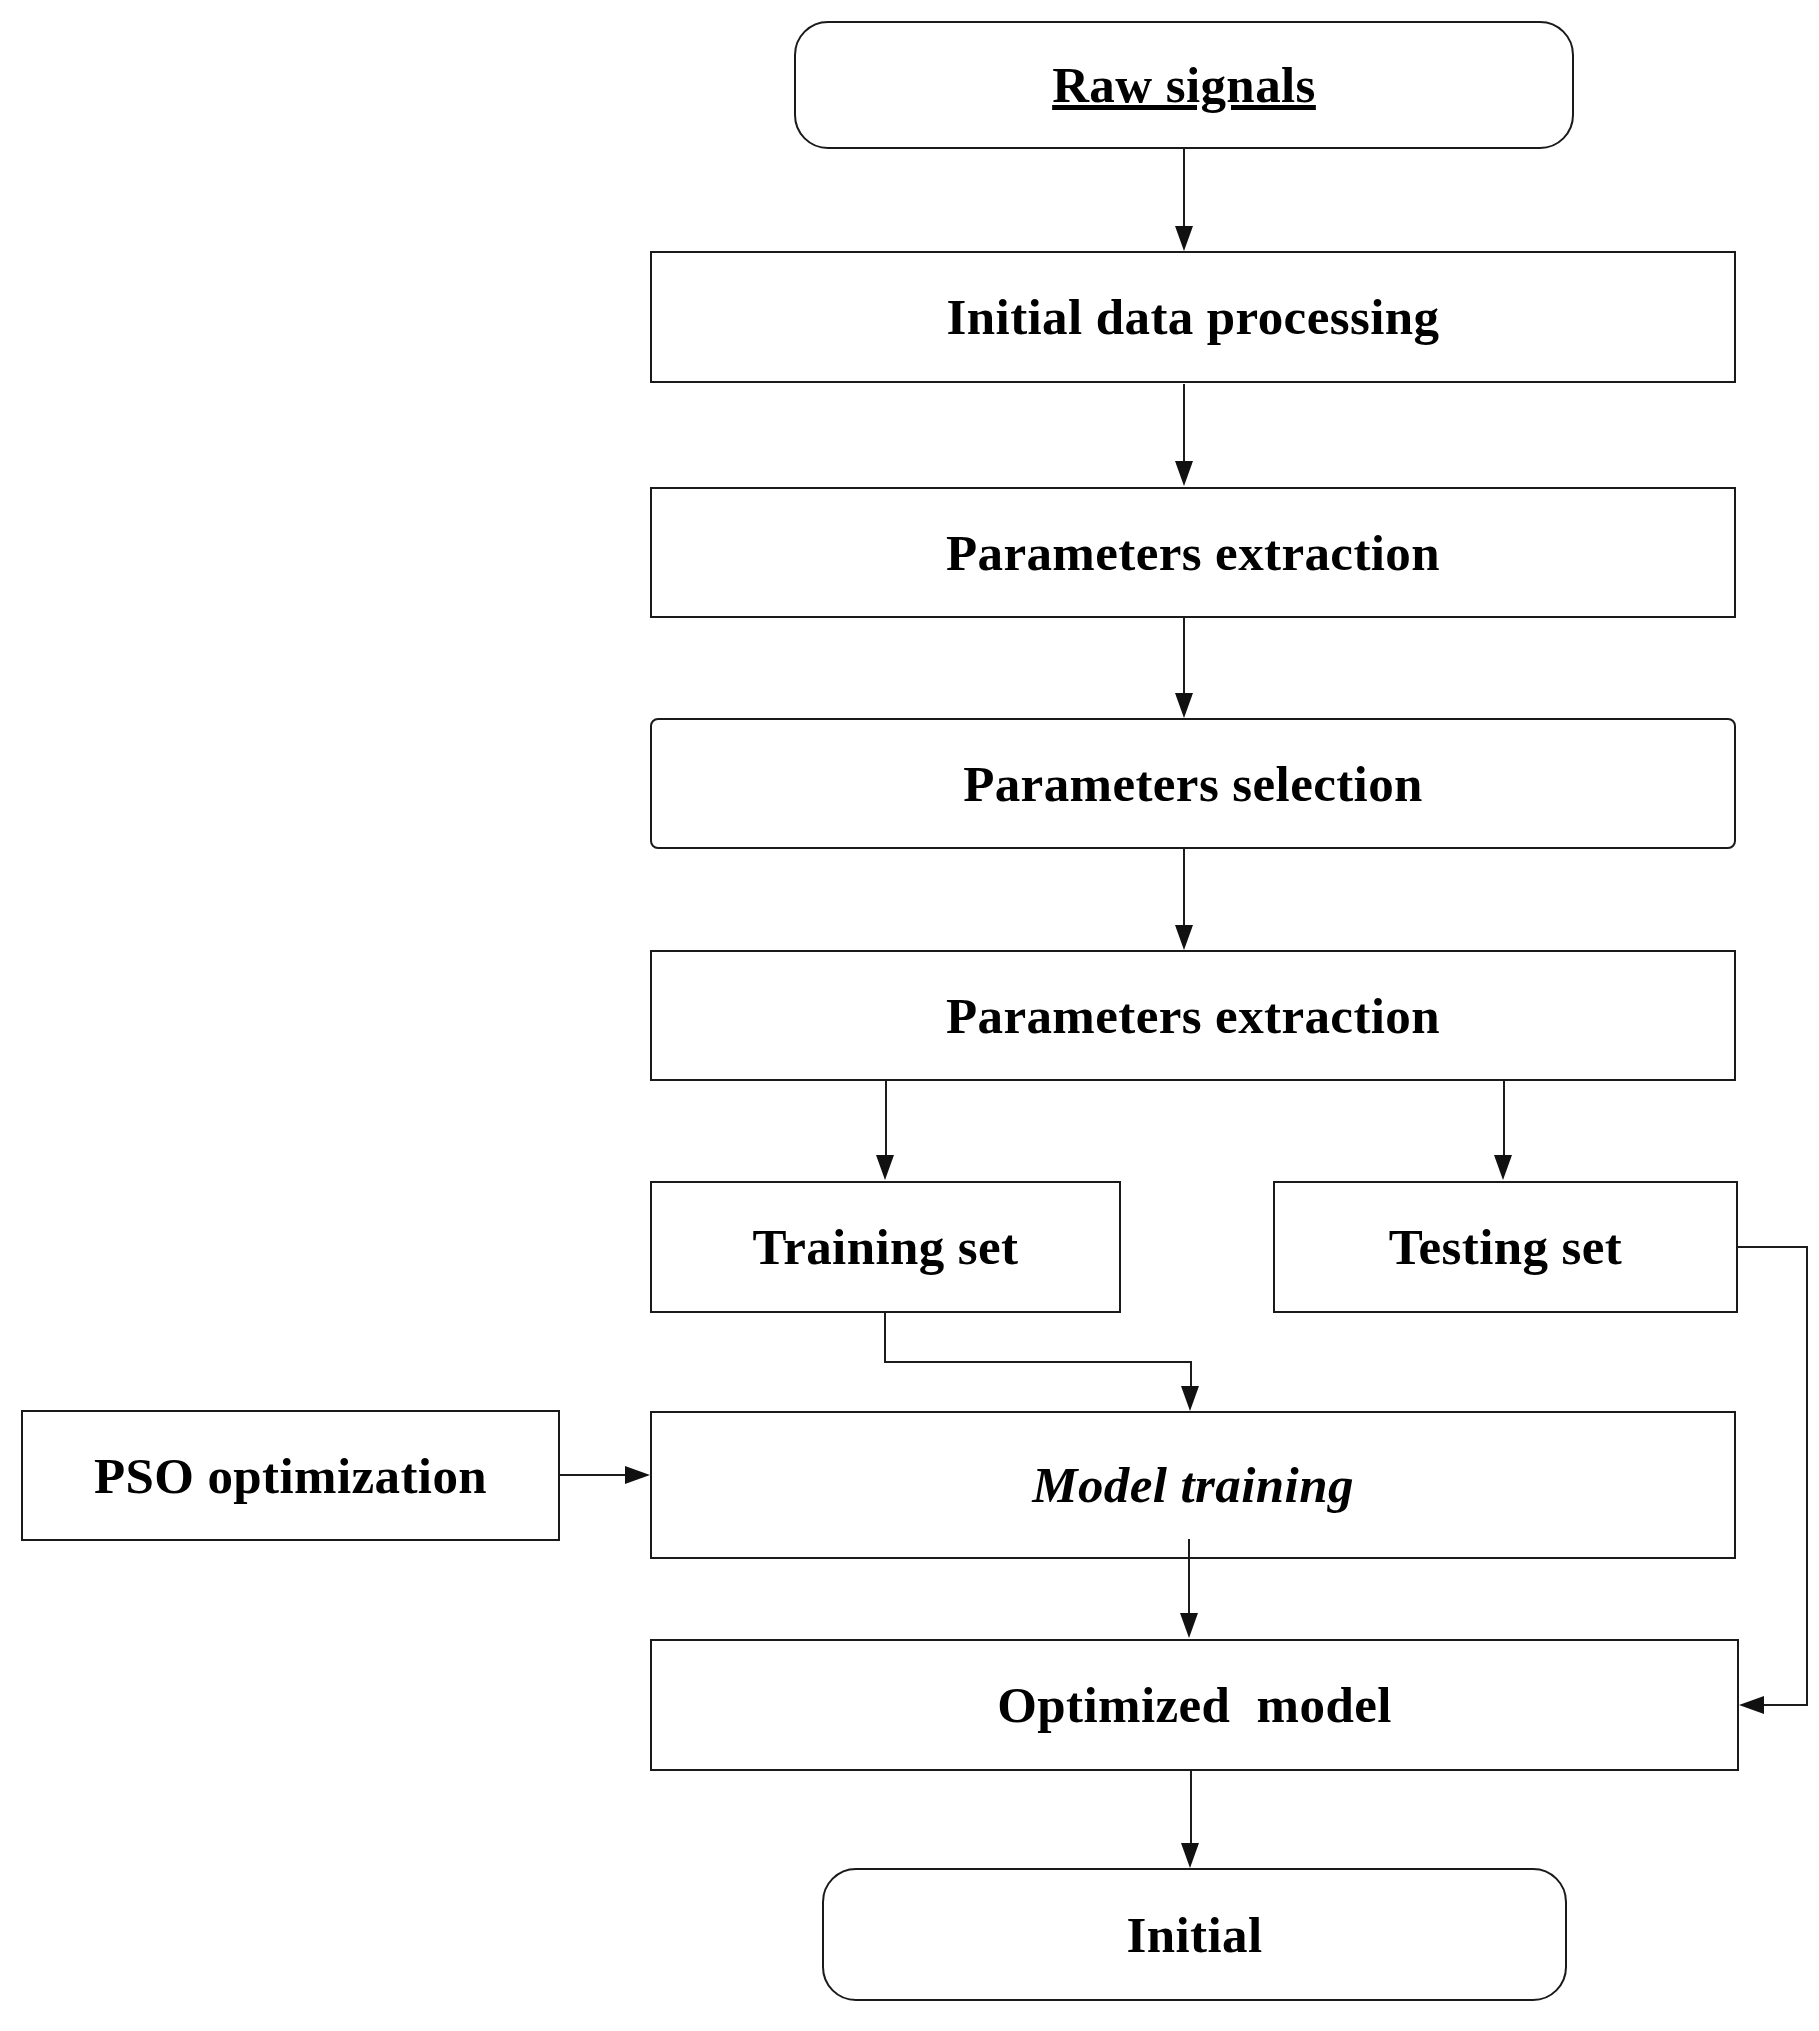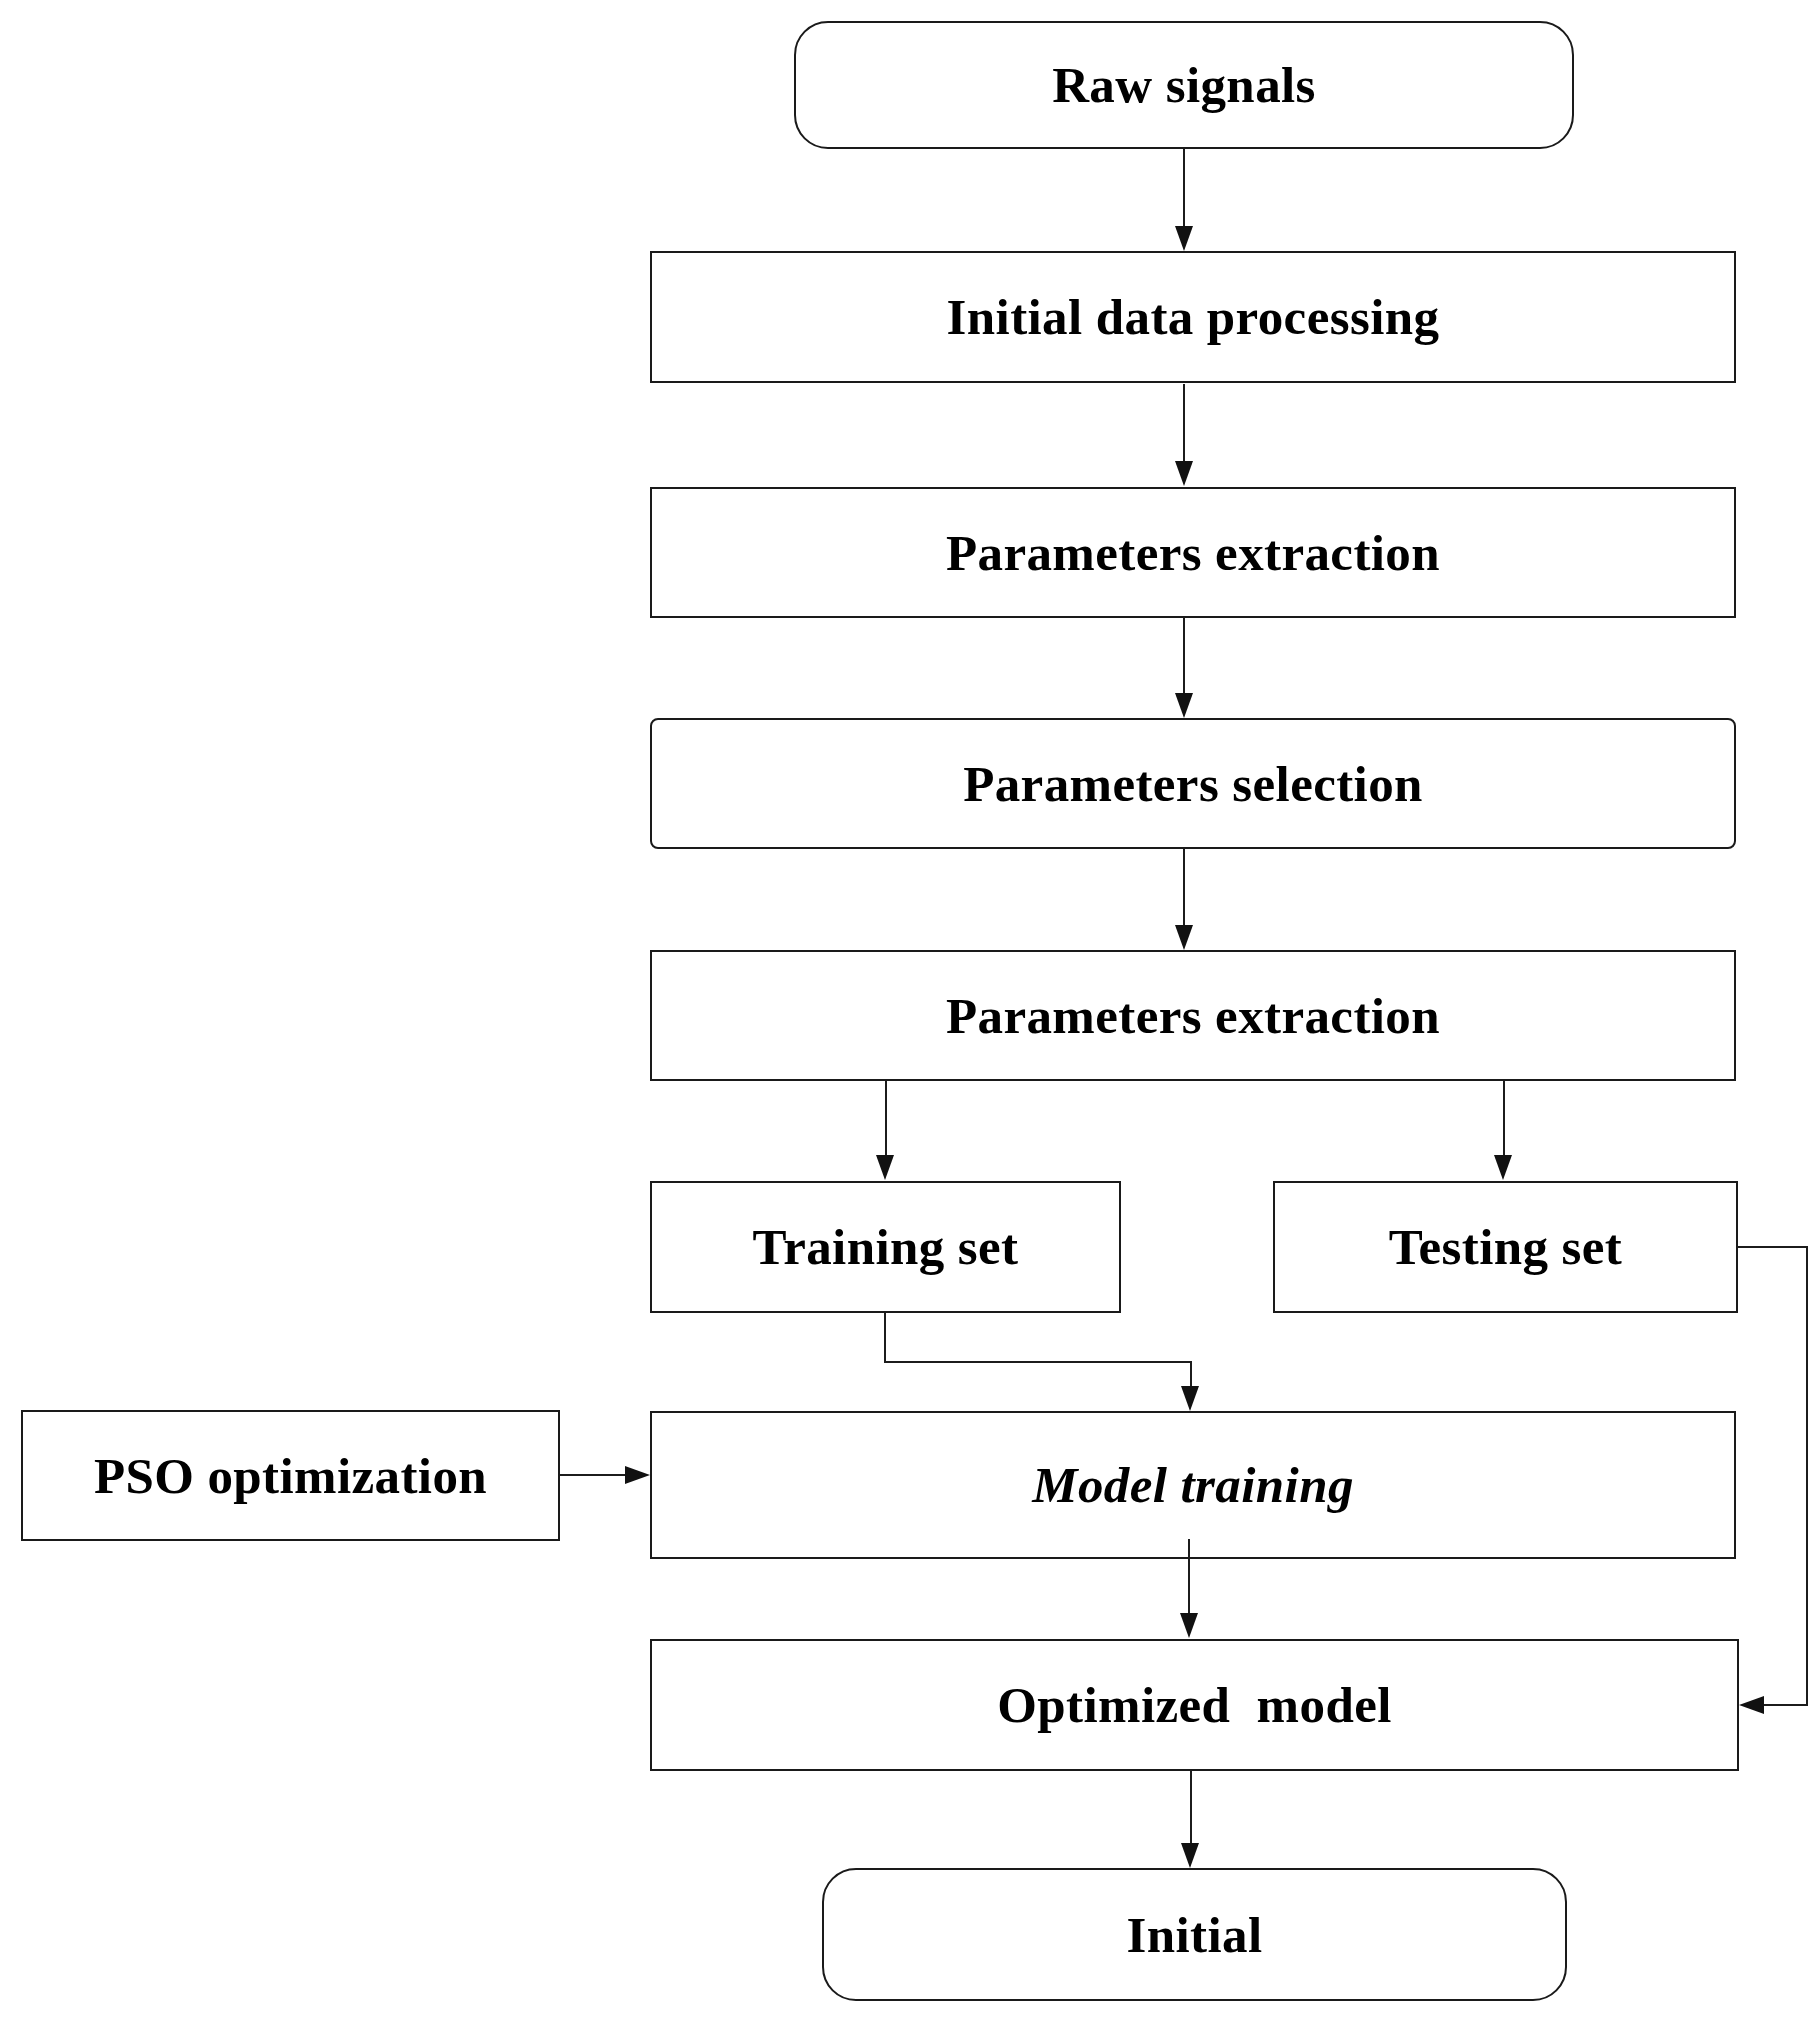--- a/index.html
+++ b/index.html
@@ -50,21 +50,21 @@
     border-bottom: 9.3px solid transparent;
     border-left: 25px solid #111111;
   }
   .head-left {
     border-top: 9.3px solid transparent;
     border-bottom: 9.3px solid transparent;
     border-right: 25px solid #111111;
   }
 
   
-  #n-raw        { left: 794px;  top: 21px;   width: 780px;  height: 128px; }
+  #n-raw        { left: 794px;  top: 21px;   width: 780px;  height: 128px; text-decoration: underline; }
   #n-initial    { left: 650px;  top: 251px;  width: 1086px; height: 132px; }
   #n-pext1      { left: 650px;  top: 487px;  width: 1086px; height: 131px; }
   #n-psel       { left: 650px;  top: 718px;  width: 1086px; height: 131px; border-radius: 8px; }
   #n-pext2      { left: 650px;  top: 950px; width: 1086px; height: 131px; }
   #n-train      { left: 650px;  top: 1181px; width: 471px;  height: 132px; }
   #n-test       { left: 1273px; top: 1181px; width: 465px;  height: 132px; }
   #n-pso        { left: 21px;   top: 1410px; width: 539px;  height: 131px; }
   #n-model      { left: 650px;  top: 1411px; width: 1086px; height: 148px; font-style: italic; }
   #n-optimized  { left: 650px;  top: 1639px; width: 1089px; height: 132px; }
   #n-output     { left: 822px;  top: 1868px; width: 745px;  height: 133px; }

